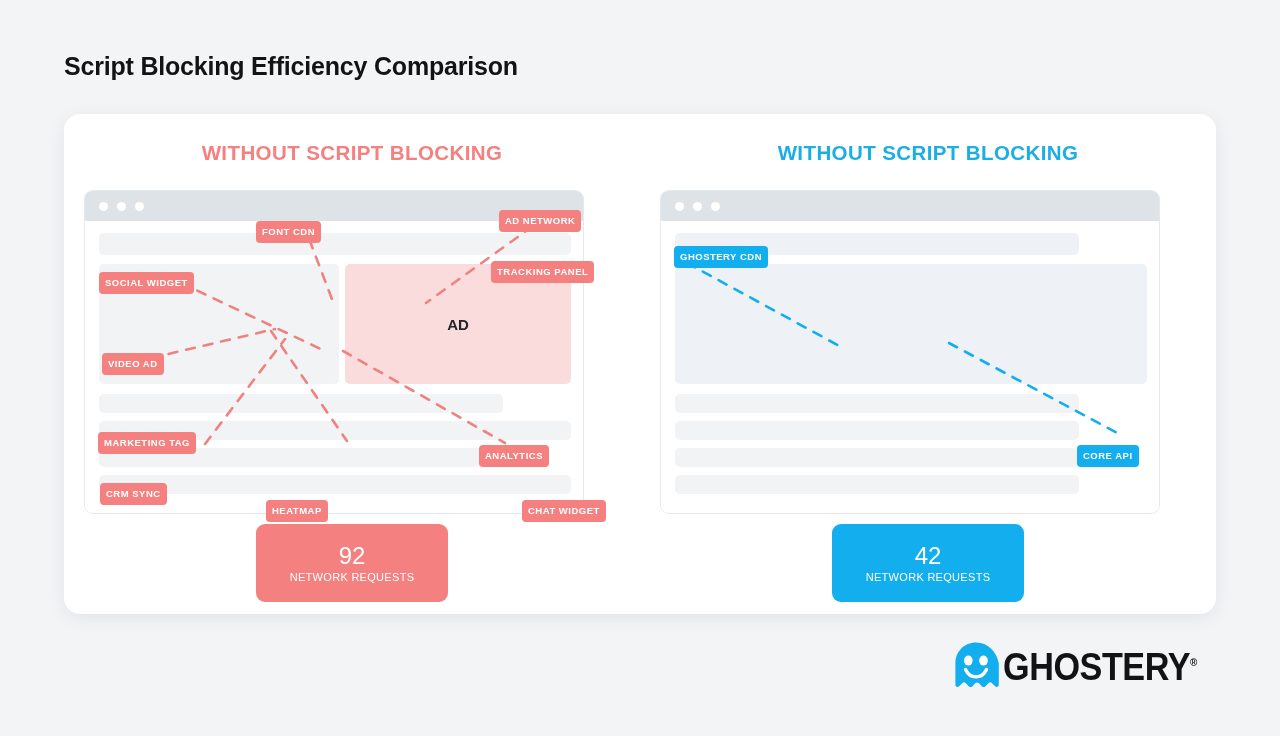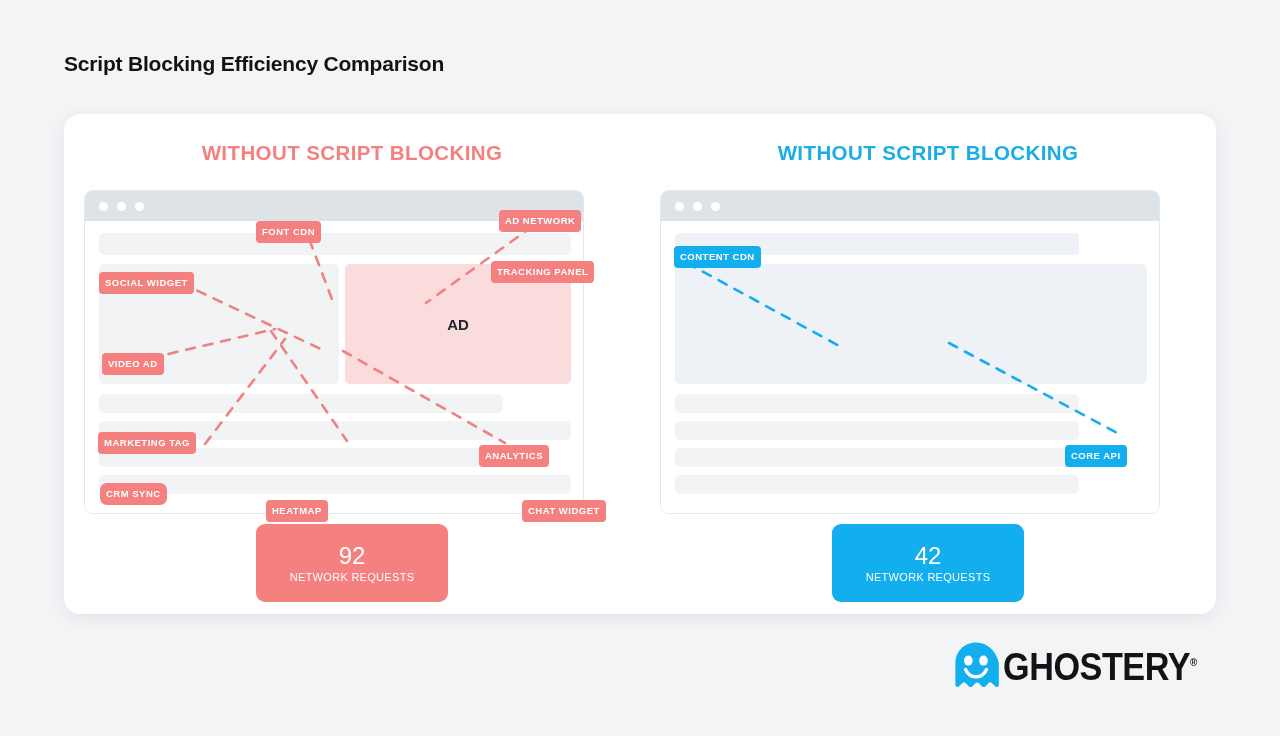--- a/index.html
+++ b/index.html
@@ -7,21 +7,21 @@
     width: 1280px; height: 736px;
     background: #f2f4f6;
     font-family: "Liberation Sans", sans-serif;
     overflow: hidden;
   }
   #root { position: relative; width: 1280px; height: 736px; }
 
   
   .page-title {
     position: absolute; left: 64px; top: 52px;
-    font-size: 21px; font-weight: bold; color: #111315;
+    font-size: 25px; font-weight: bold; color: #111315;
     letter-spacing: -0.2px;
   }
 
   
   .card {
     position: absolute; left: 64px; top: 114px;
     width: 1152px; height: 500px;
     background: #ffffff; border-radius: 16px;
     box-shadow: 0 4px 18px rgba(20,30,45,0.07);
   }
@@ -164,21 +164,21 @@
           </g>
         </svg>
 
         <div class="chip chip-red" style="left:171px; top:30px;">FONT CDN</div>
         <div class="chip chip-red" style="left:414px; top:19px;">AD NETWORK</div>
         <div class="chip chip-red" style="left:406px; top:70px;">TRACKING PANEL</div>
         <div class="chip chip-red" style="left:14px; top:81px;">SOCIAL WIDGET</div>
         <div class="chip chip-red" style="left:17px; top:162px;">VIDEO AD</div>
         <div class="chip chip-red" style="left:13px; top:241px;">MARKETING TAG</div>
         <div class="chip chip-red" style="left:394px; top:254px;">ANALYTICS</div>
-        <div class="chip chip-red" style="left:15px; top:292px;border-radius:7px;">CRM SYNC</div>
+        <div class="chip chip-red" style="left:15px; top:292px;">CRM SYNC</div>
         <div class="chip chip-red" style="left:181px; top:309px;">HEATMAP</div>
         <div class="chip chip-red" style="left:437px; top:309px;">CHAT WIDGET</div>
       </div>
 
       <div class="stat stat-red">
         <div class="stat-num">92</div>
         <div class="stat-label">NETWORK REQUESTS</div>
       </div>
     </div>
 
@@ -204,22 +204,22 @@
           </div>
         </div>
 
         <svg class="lines" width="500" height="324" viewBox="0 0 500 324">
           <g stroke="#12aeed" stroke-width="2.6" stroke-dasharray="9 9" fill="none" stroke-linecap="round">
             <line x1="26" y1="72" x2="182" y2="157"></line>
             <line x1="288" y1="152" x2="458" y2="243"></line>
           </g>
         </svg>
 
-        <div class="chip chip-blue" style="left:13px; top:55px;">CONTENT CDN</div>
-        <div class="chip chip-blue" style="left:404px; top:254px;">CORE API</div>
+        <div class="chip chip-blue" style="left:13px; top:55px;">GHOSTERY CDN</div>
+        <div class="chip chip-blue" style="left:416px; top:254px;">CORE API</div>
       </div>
 
       <div class="stat stat-blue">
         <div class="stat-num">42</div>
         <div class="stat-label">NETWORK REQUESTS</div>
       </div>
     </div>
 
   </div>
 

